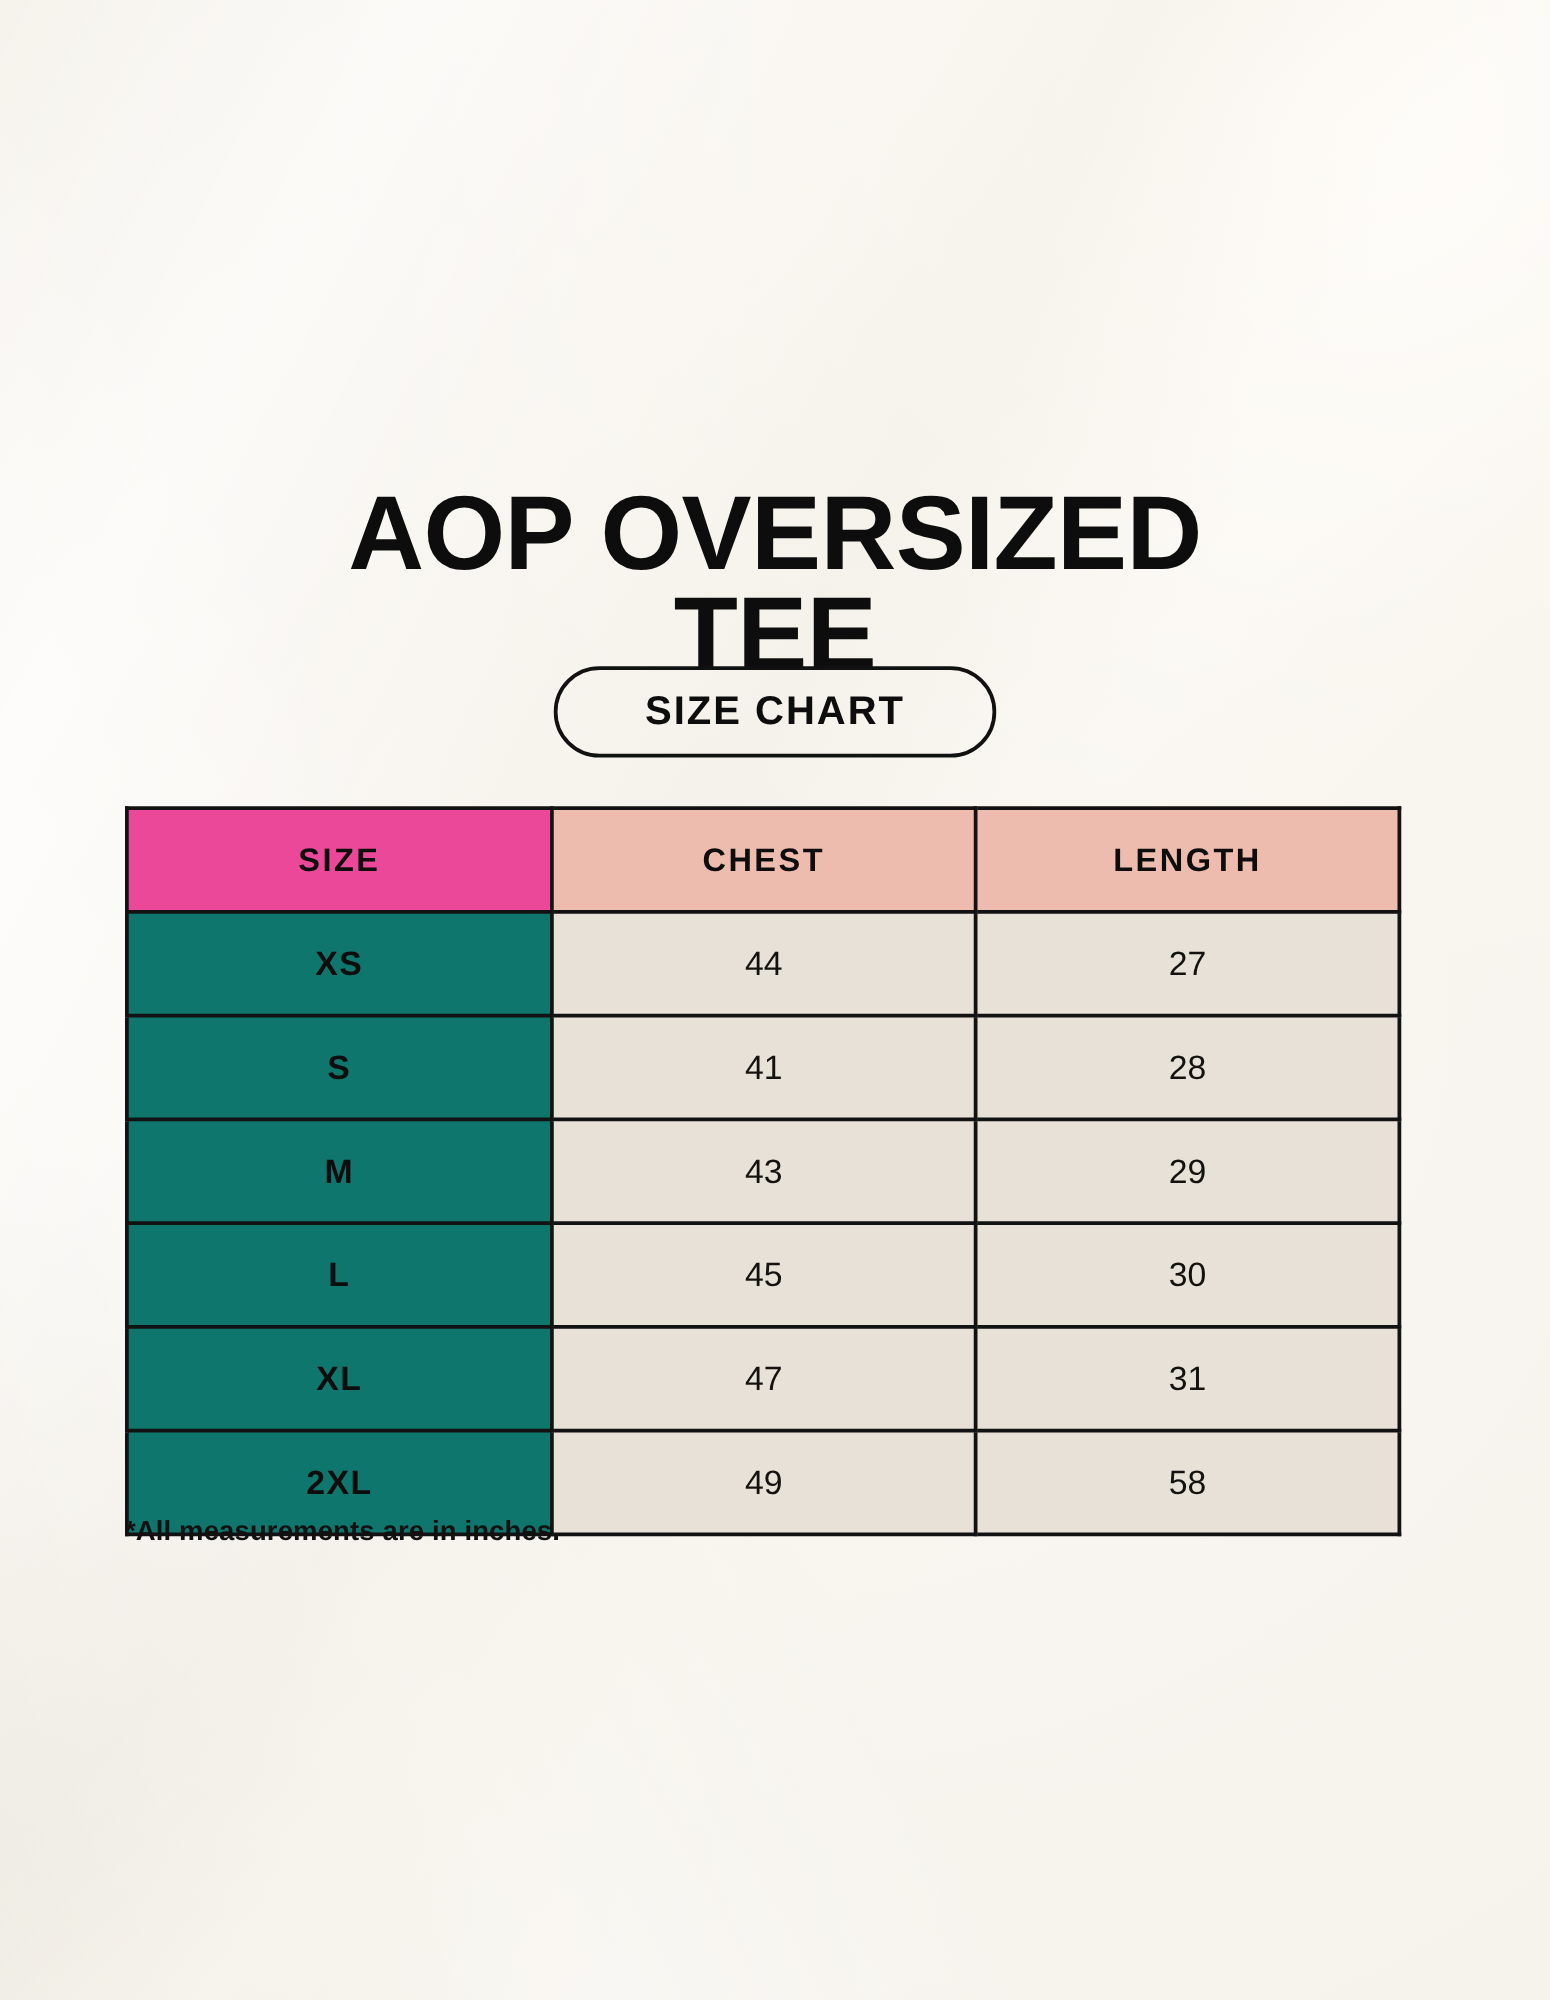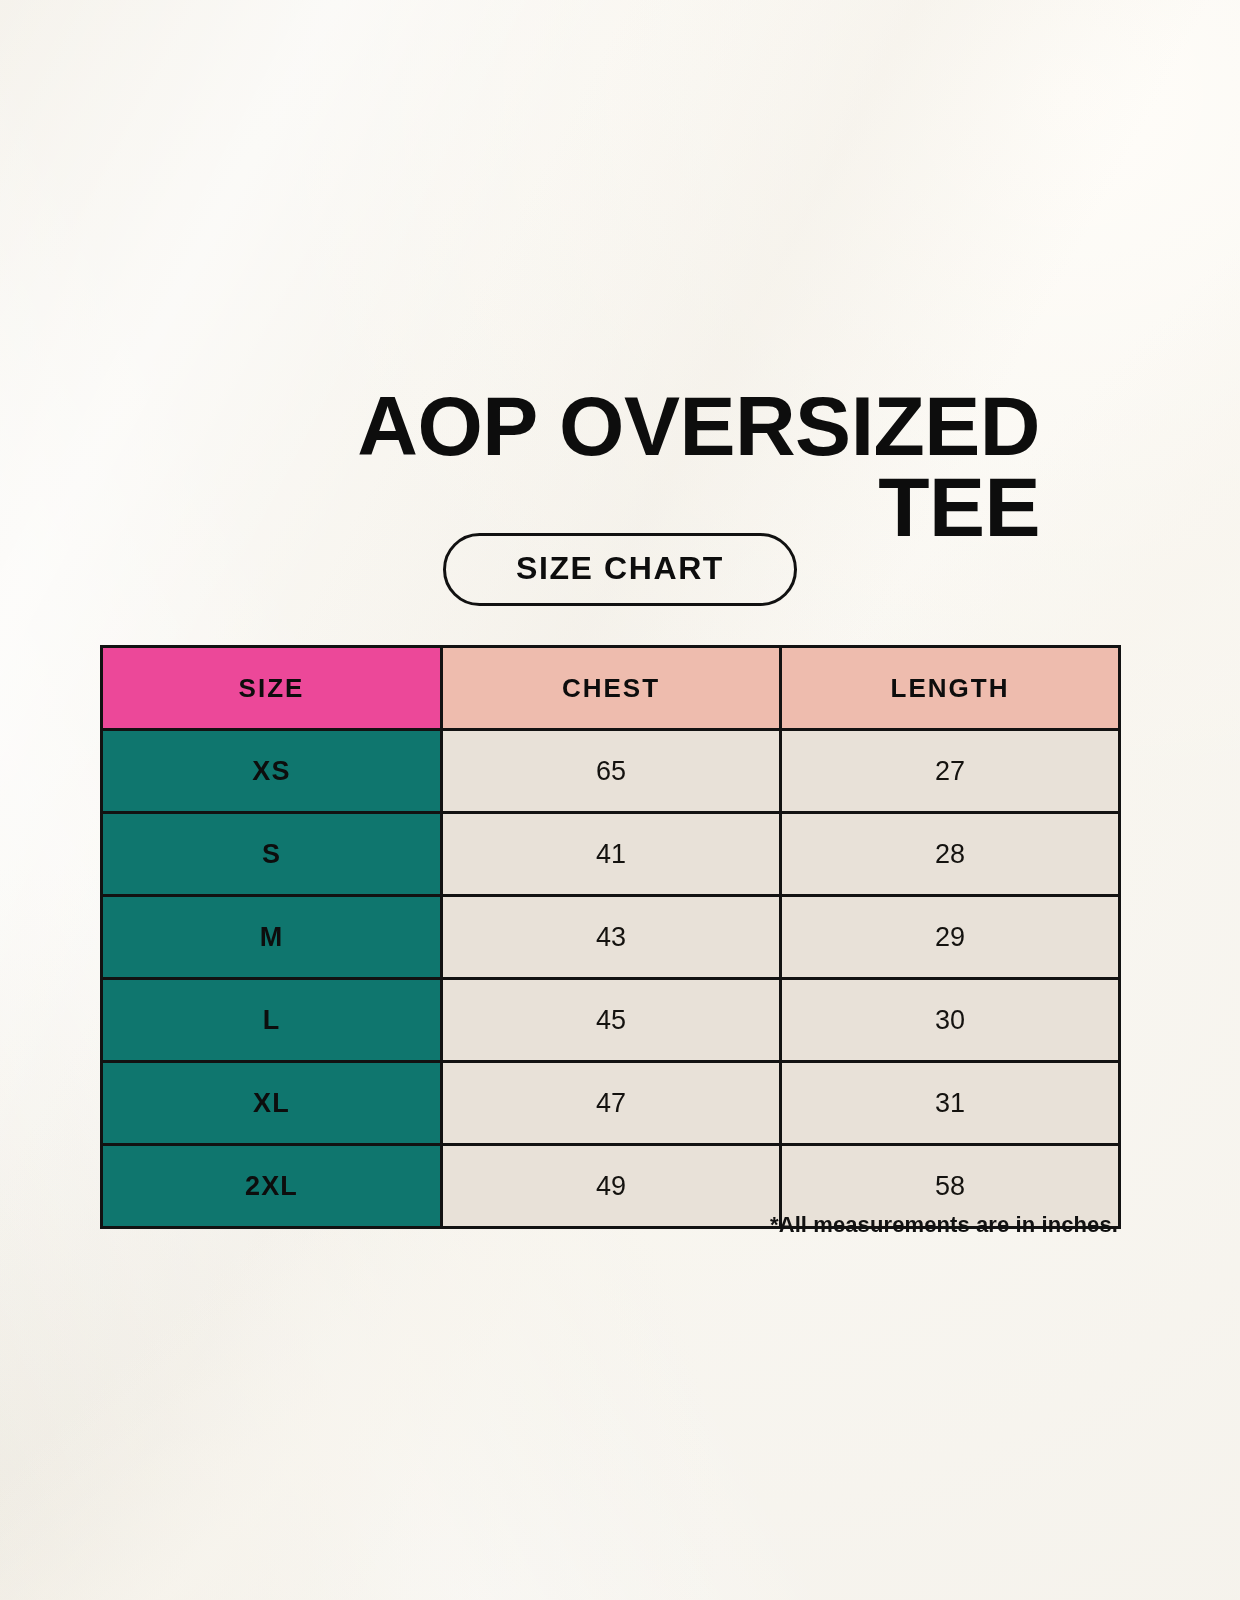--- a/index.html
+++ b/index.html
@@ -53,21 +53,21 @@
     width: 1240px;
     height: 1600px;
   }
 
   
   .title {
     position: absolute;
     left: 0;
     top: 330px;
     width: 1240px;
-    text-align: right;
+    text-align: center;
     font-size: 84px;
     line-height: 0.96;
     font-weight: 700;
     letter-spacing: -0.5px;
     color: #0d0d0d;
     padding: 0 200px;
     box-sizing: border-box;
     white-space: pre-line;
     font-stretch: condensed;
   }
@@ -144,21 +144,20 @@
     font-weight: 400;
     color: #14120f;
   }
 
   
   .footnote {
     position: absolute;
     left: 100px;
     top: 1212px;
     width: 1018px;
-    text-align: right;
     font-size: 22px;
     font-weight: 700;
     letter-spacing: 0.1px;
     color: #111111;
   }
 </style>
 </head>
 <body>
 
 <div id="page">
@@ -183,21 +182,21 @@
       <thead>
         <tr>
           <th class="h-size">SIZE</th>
           <th class="h-measure">CHEST</th>
           <th class="h-measure">LENGTH</th>
         </tr>
       </thead>
       <tbody id="table-body">
           <tr>
             <td class="cell-size">XS</td>
-            <td class="cell-value">65</td>
+            <td class="cell-value">44</td>
             <td class="cell-value">27</td>
           </tr>
           <tr>
             <td class="cell-size">S</td>
             <td class="cell-value">41</td>
             <td class="cell-value">28</td>
           </tr>
           <tr>
             <td class="cell-size">M</td>
             <td class="cell-value">43</td>

